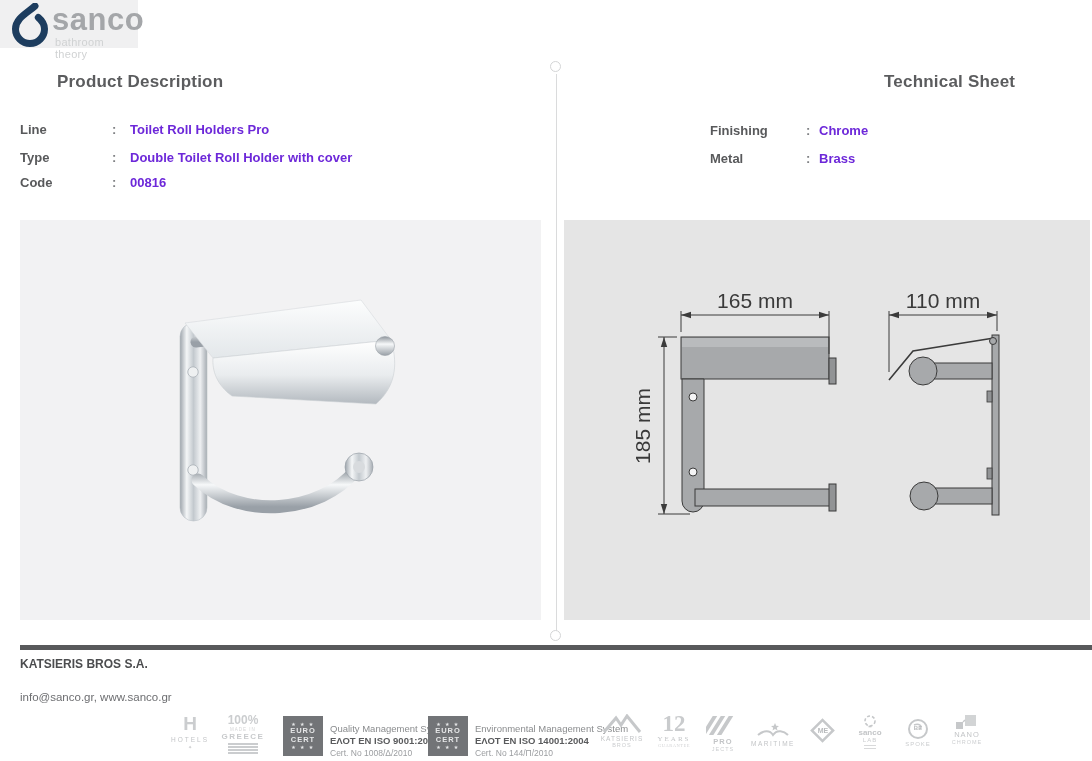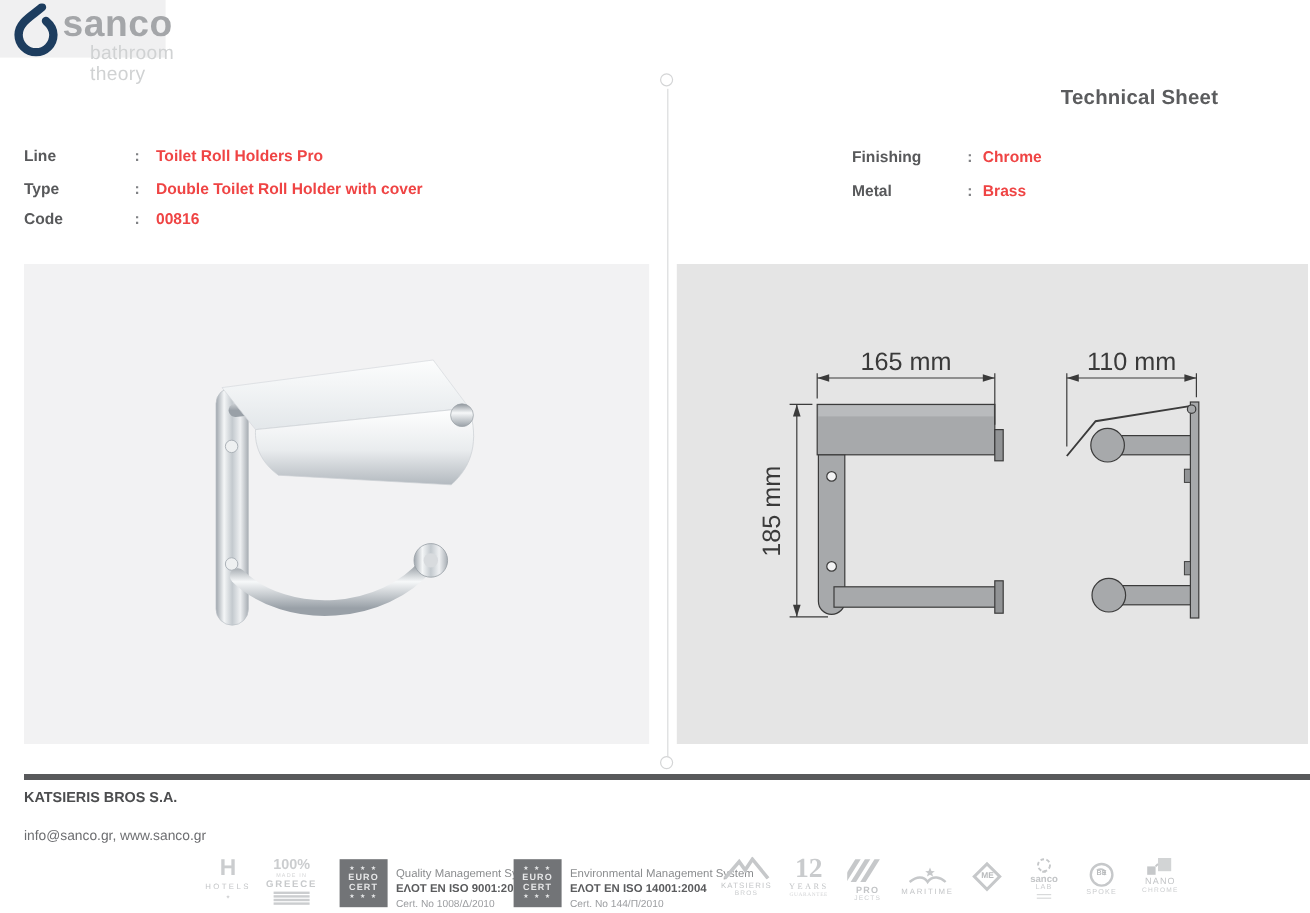--- a/index.html
+++ b/index.html
@@ -3,32 +3,32 @@
 <meta charset="utf-8">
 <style>
   * { margin:0; padding:0; box-sizing:border-box; }
   html,body { width:1092px; height:761px; background:#ffffff; font-family:"Liberation Sans", sans-serif; }
   .page { position:relative; width:1092px; height:761px; overflow:hidden; background:#fff; }
 
   
   .logo-box { position:absolute; left:0; top:0; width:138px; height:48px; background:#f0f0f1; }
   .logo-drop { position:absolute; left:9px; top:3px; }
   .brand-name { position:absolute; left:52px; top:2px; font-size:31px; font-weight:600; color:#a4a6a9; letter-spacing:0.5px; }
-  .brand-tagline { position:absolute; left:55px; top:36px; font-size:16px; color:#d0d2d3; letter-spacing:0.3px;margin-left:20px; }
+  .brand-tagline { position:absolute; left:55px; top:36px; font-size:11px; color:#d0d2d3; letter-spacing:0.3px; }
 
   
   .section-title { position:absolute; font-size:17px; font-weight:bold; color:#5b5c5e; letter-spacing:0.2px; }
   .left-title { left:57px; top:72px; }
   .right-title { left:884px; top:72px; }
 
   
   .spec-row { position:absolute; display:flex; font-size:13px; font-weight:bold; line-height:1.1; }
   .spec-label { color:#58595b; }
   .spec-colon { color:#808285; }
-  .spec-value { color:#ef4444; }
+  .spec-value { color:#6d28d9; }
   .prod-row .spec-label { width:92px; }
   .prod-row .spec-colon { width:18px; }
   .tech-row .spec-label { width:96px; }
   .tech-row .spec-colon { width:13px; }
 
   
   .divider-line { position:absolute; left:556px; top:74px; width:1px; height:557px; background:#dadbdc; }
   .divider-dot { position:absolute; width:11px; height:11px; border:1.5px solid #d4d5d6; border-radius:50%; background:#fff; }
   .dot-top { left:550px; top:61px; }
   .dot-bottom { left:550px; top:630px; }
@@ -88,20 +88,21 @@
 <div class="page">
 
   <div class="logo-box">
     <svg class="logo-drop" width="42" height="44" viewBox="0 0 40 44">
       <path d="M25 3 C 17 10, 5.5 15.5, 5.5 26 a 14.5 14.5 0 1 0 29 0 c 0 -4.5 -2.3 -8.2 -6.2 -11.5" fill="none" stroke="#1d3d5f" stroke-width="7" stroke-linecap="round"></path>
     </svg>
     <div class="brand-name">sanco</div>
     <div class="brand-tagline">bathroom theory</div>
   </div>
 
+  <div class="section-title left-title">Product Description</div>
   <div class="section-title right-title">Technical Sheet</div>
 
   <div class="spec-row prod-row" style="left:20px; top:123px;">
     <span class="spec-label">Line</span>
     <span class="spec-colon">:</span>
     <span class="spec-value">Toilet Roll Holders Pro</span>
   </div>
   <div class="spec-row prod-row" style="left:20px; top:151px;">
     <span class="spec-label">Type</span>
     <span class="spec-colon">:</span>

